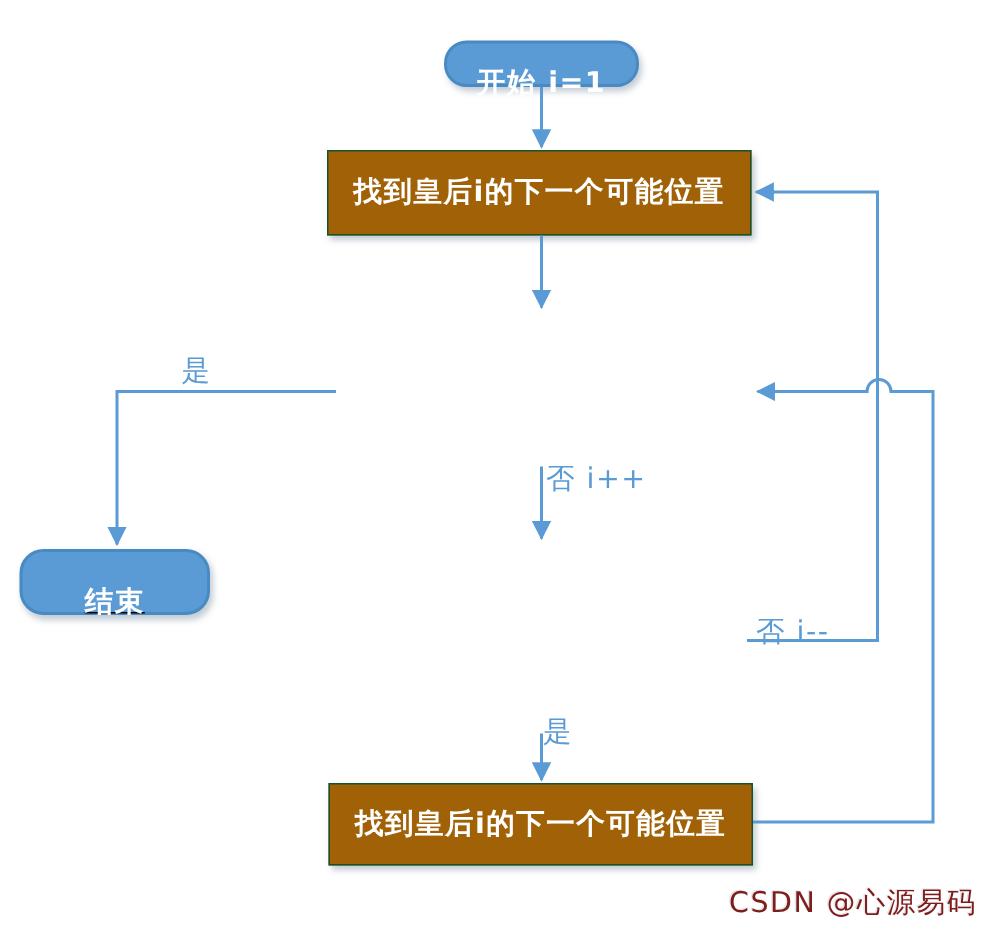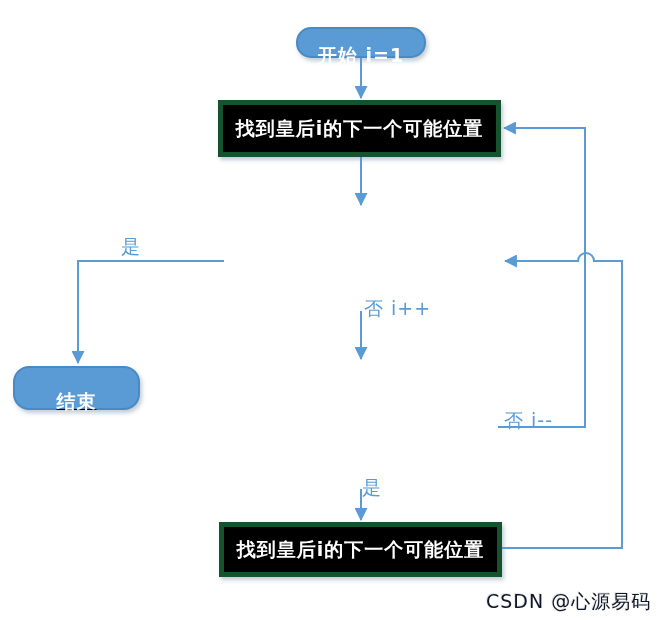--- a/index.html
+++ b/index.html
@@ -12,21 +12,21 @@
   .node-label{
     color:#ffffff;text-align:center;letter-spacing:1px;
     font-weight:600;line-height:1.35;white-space:nowrap;
   }
   .terminator{
     background:#5B9BD5;border:2px solid #4A8AC2;border-radius:16px;
     box-shadow:2px 3px 4px rgba(120,140,160,.45);
     box-sizing:border-box;
   }
   .process{
-    background:#000000;border:5px solid #14532d;
+    background:#a16207;border:1px solid #14532d;
     box-shadow:2px 3px 4px rgba(120,140,160,.45);
     box-sizing:border-box;
   }
   .decision{filter:drop-shadow(2px 3px 2px rgba(130,150,170,.4));}
   .diamond-border{
     position:absolute;inset:0;background:#4A8AC2;
     clip-path:polygon(50% 0,100% 50%,50% 100%,0 50%);
   }
   .diamond-fill{
     position:absolute;inset:2px;background:#5B9BD5;
@@ -36,21 +36,21 @@
   .proc-label{font-size:19px;}
   .dec-label{font-size:18px;}
   .term-label{font-size:19px;margin-top:27px;}
   .edge-label{
     position:absolute;z-index:3;color:#5B9BD5;font-size:19px;
     white-space:nowrap;letter-spacing:1px;
   }
   #connectors{position:absolute;left:0;top:0;z-index:2;pointer-events:none;}
   #watermark{
     position:absolute;left:486px;top:589px;z-index:3;
-    color:#0f172a;font-size:19px;letter-spacing:1px;white-space:nowrap;
+    color:#7f1d1d;font-size:19px;letter-spacing:1px;white-space:nowrap;
     text-shadow:1px 1px 0 rgba(255,255,255,.9), -1px -1px 0 rgba(150,150,150,.25);
   }
 </style>
 </head>
 <body>
 
 <div id="stage">
 
   <div class="node terminator" style="left:296px;top:27px;width:130px;height:31px;border-radius:15px;">
     <span class="node-label term-label">开始 i=1</span>
@@ -81,19 +81,19 @@
       <path d="M361,157 V205" marker-end="url(#arrow)"></path>
       <path d="M224,261 H78 V363" marker-end="url(#arrow)"></path>
       <path d="M361,311 V359" marker-end="url(#arrow)"></path>
       <path d="M498,427 H585 V128 H504" marker-end="url(#arrow)"></path>
       <path d="M361,489 V520" marker-end="url(#arrow)"></path>
       <path d="M502,548 H622 V261 H594 A8,8 0 0 0 578,261 H505" marker-end="url(#arrow)"></path>
     </g>
   </svg>
 
   <div class="edge-label" style="left:121px;top:234px;">是</div>
-  <div class="edge-label" style="left:364px;top:296px;">否 i++</div>
+  <div class="edge-label" style="left:364px;top:306px;">否 i++</div>
   <div class="edge-label" style="left:504px;top:394px;margin-top:14px;">否 i--</div>
   <div class="edge-label" style="left:362px;top:475px;">是</div>
 
   <div id="watermark">CSDN @心源易码</div>
 
 </div>
 
 </body></html>

